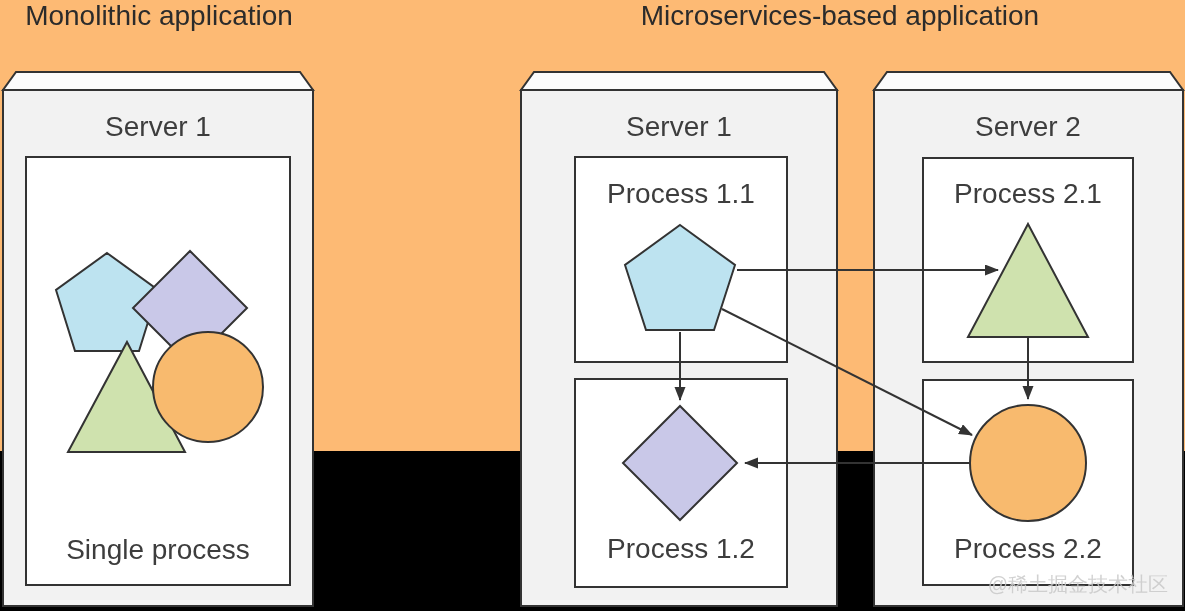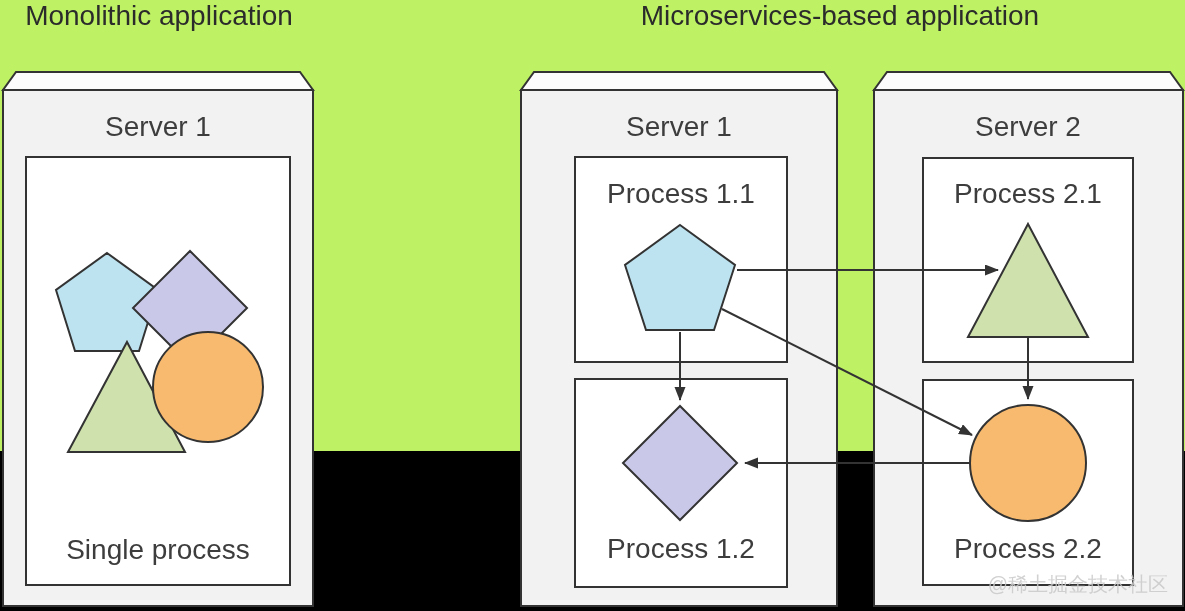--- a/index.html
+++ b/index.html
@@ -7,21 +7,21 @@
     padding: 0;
     background: #000000;
     width: 1185px;
     height: 611px;
     overflow: hidden;
   }
   #stage {
     position: relative;
     width: 1185px;
     height: 451px;
-    background: #bef264;
+    background: #fdba74;
   }
   svg { display: block; }
   svg text {
     font-family: "Liberation Sans", sans-serif;
     fill: #3d3d3d;
   }
   .title-text {
     font-size: 28px;
     fill: #2b2b2b; 
   }

